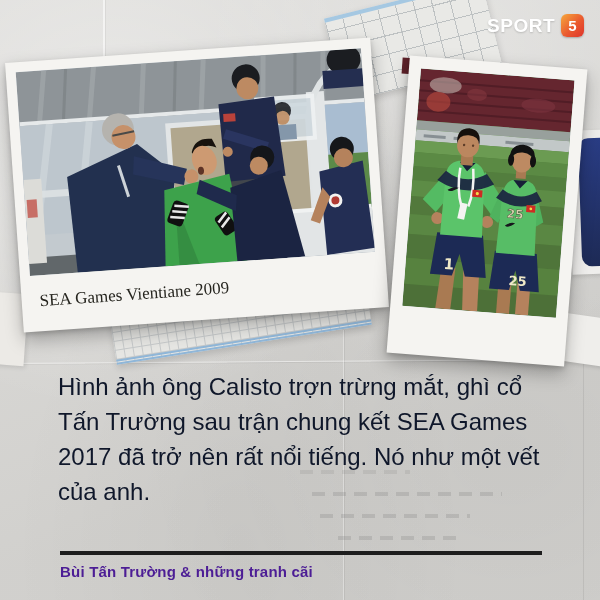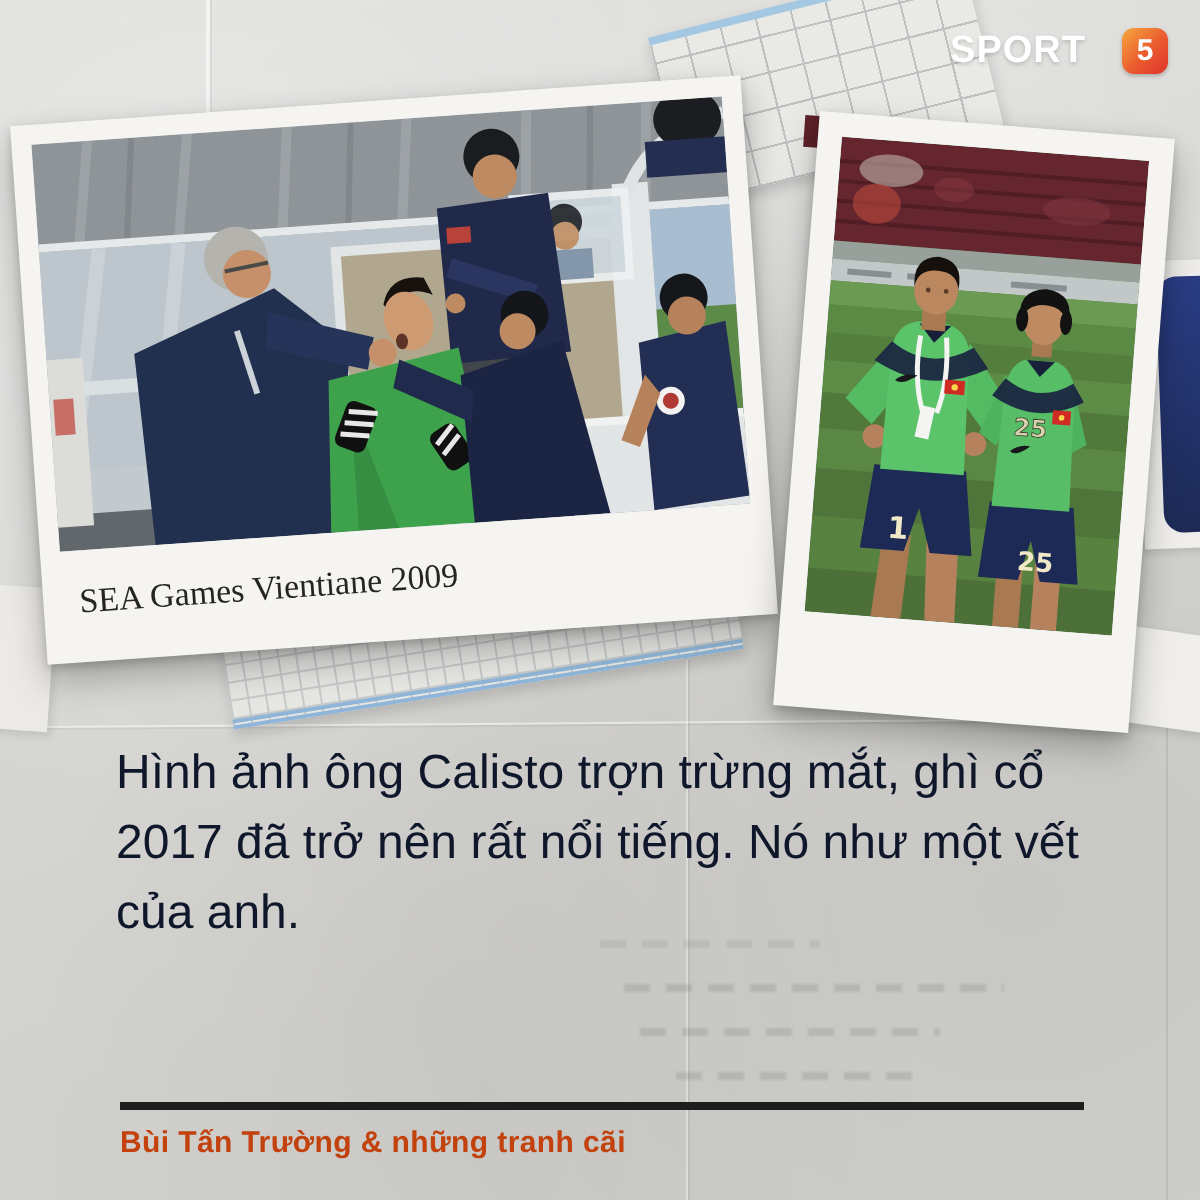--- a/index.html
+++ b/index.html
@@ -33,41 +33,41 @@
   .maroon-edge{position:absolute;left:402px;top:61px;width:102px;height:16px;background:#5e2129;transform:rotate(4deg);z-index:1;}
   .white-edge-r{position:absolute;left:570px;top:130px;width:42px;height:144px;background:#efeeec;transform:rotate(-2deg);z-index:1;box-shadow:-2px 2px 4px rgba(0,0,0,.12);}
   .navy-edge{position:absolute;left:580px;top:138px;width:34px;height:128px;border-radius:10px 0 0 10px;
     background:linear-gradient(180deg,#2a3d85,#1d2a55);transform:rotate(-2deg);z-index:1;}
   .white-edge-br{position:absolute;left:556px;top:316px;width:60px;height:48px;background:#efeeeb;transform:rotate(8deg);z-index:1;box-shadow:0 2px 4px rgba(0,0,0,.12);}
   .white-edge-l{position:absolute;left:-10px;top:293px;width:36px;height:72px;background:#eceae6;transform:rotate(4deg);z-index:1;box-shadow:2px 2px 4px rgba(0,0,0,.1);}
   
   .smudge{position:absolute;height:4px;opacity:.5;filter:blur(.5px);
     background:repeating-linear-gradient(90deg,rgba(95,95,95,.35) 0 13px,transparent 13px 21px);z-index:0;}
   
-  .logo{position:absolute;top:14px;right:16px;display:flex;align-items:center;gap:18px;z-index:5;}
+  .logo{position:absolute;top:14px;right:16px;display:flex;align-items:center;gap:6px;z-index:5;}
   .logo .word{color:#fff;font-weight:800;font-size:19px;letter-spacing:.5px;text-shadow:0 1px 2px rgba(0,0,0,.18);}
   .logo .badge{width:23px;height:23px;border-radius:6px;display:flex;align-items:center;justify-content:center;
     background:linear-gradient(135deg,#f6a83c 0%,#ea5a2f 55%,#de342c 100%);color:#fff;font-weight:800;font-size:15px;
     box-shadow:0 1px 2px rgba(0,0,0,.25);}
   
   .polaroid{position:absolute;background:#f5f4f1;box-shadow:0 8px 18px rgba(0,0,0,.28),0 2px 5px rgba(0,0,0,.18);}
   .polaroid .photo{overflow:hidden;background:#b9c0c5;}
   .pol-left{left:14px;top:50px;width:366px;height:270px;padding:10px 10px 0 10px;transform:rotate(-4deg);z-index:2;box-sizing:border-box;}
   .pol-left .photo{width:346px;height:204px;}
   .pol-left .caption{height:52px;display:flex;align-items:center;padding-left:8px;
     font-family:"Liberation Serif",serif;font-size:17px;color:#26251f;}
   .pol-right{left:398px;top:62px;width:178px;height:298px;padding:12px 12px 0 12px;transform:rotate(4.5deg);z-index:3;box-sizing:border-box;}
   .pol-right .photo{width:154px;height:238px;}
   svg{display:block;}
   
   .para{position:absolute;left:58px;top:369px;z-index:4;color:#0f172a;font-size:24px;line-height:35px;}
   .para div{white-space:nowrap;}
   
   .footer-line{position:absolute;left:60px;top:551px;width:482px;height:4px;background:#1d1d1d;z-index:4;}
-  .footer-title{position:absolute;left:60px;top:563px;font-size:15px;font-weight:bold;color:#c2410c;letter-spacing:.2px;z-index:4;}
+  .footer-title{position:absolute;left:60px;top:563px;font-size:15px;font-weight:bold;color:#4c1d95;letter-spacing:.2px;z-index:4;}
 </style>
 </head>
 <body>
 
 <div class="canvas">
   <div class="paper"></div>
   <div class="crease v1"></div>
   <div class="crease h1"></div>
   <div class="crease v2"></div>
   <div class="crease v3"></div>
@@ -250,19 +250,20 @@
           <ellipse cx="119" cy="84" rx="3" ry="6" fill="#121212"></ellipse>
           <text x="97" y="142" font-family="DejaVu Sans, sans-serif" font-size="12" font-weight="bold" fill="#d8d2ae" stroke="#3a3a2e" stroke-width="0.4">25</text>
           <text x="104" y="209" font-family="DejaVu Sans, sans-serif" font-size="13" font-weight="bold" fill="#efe9c8">25</text>
         </g>
       </svg>
     </div>
   </div>
 
   <div class="para">
     <div>Hình ảnh ông Calisto trợn trừng mắt, ghì cổ</div>
+    <div>Tấn Trường sau trận chung kết SEA Games</div>
     <div>2017 đã trở nên rất nổi tiếng. Nó như một vết</div>
     <div>của anh.</div>
   </div>
 
   <div class="footer-line"></div>
   <div class="footer-title">Bùi Tấn Trường &amp; những tranh cãi</div>
 </div>
 
 </body></html>

